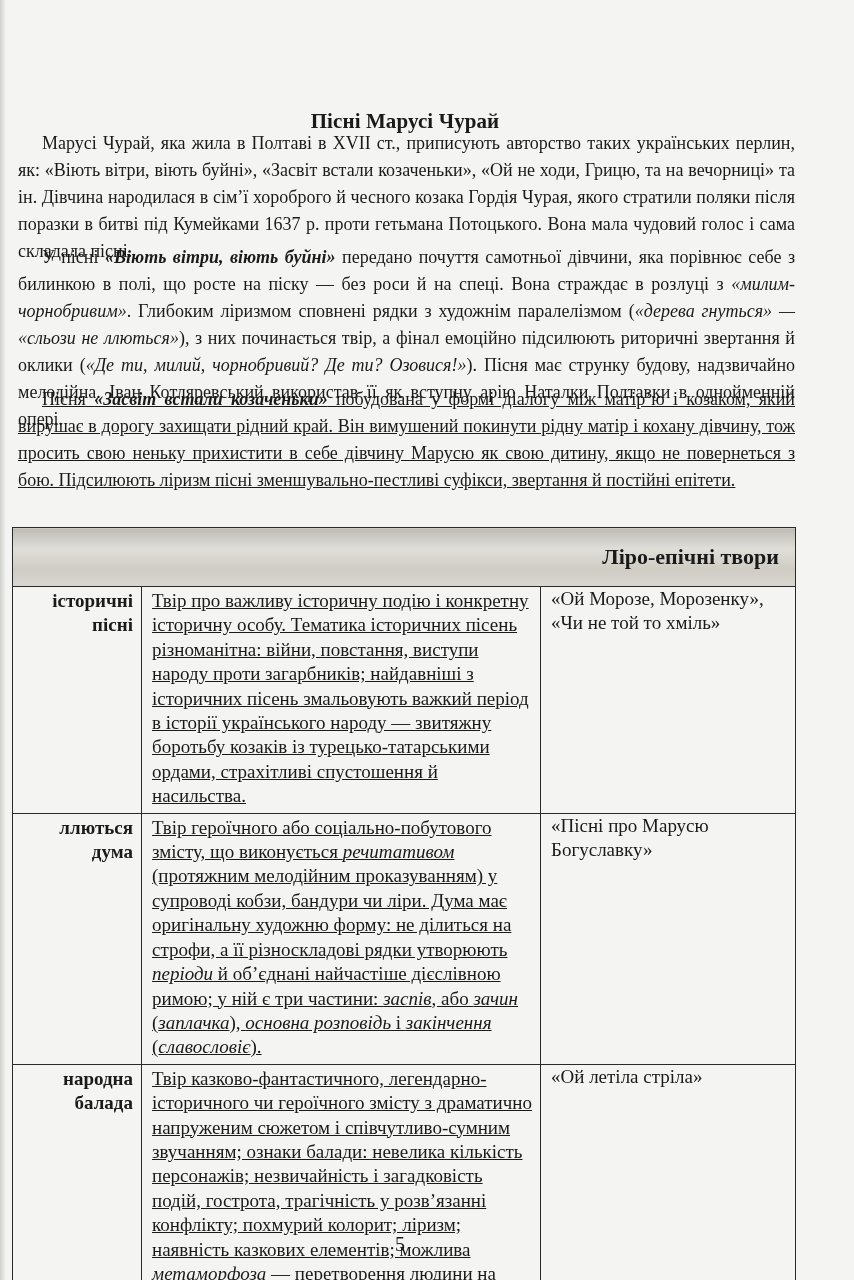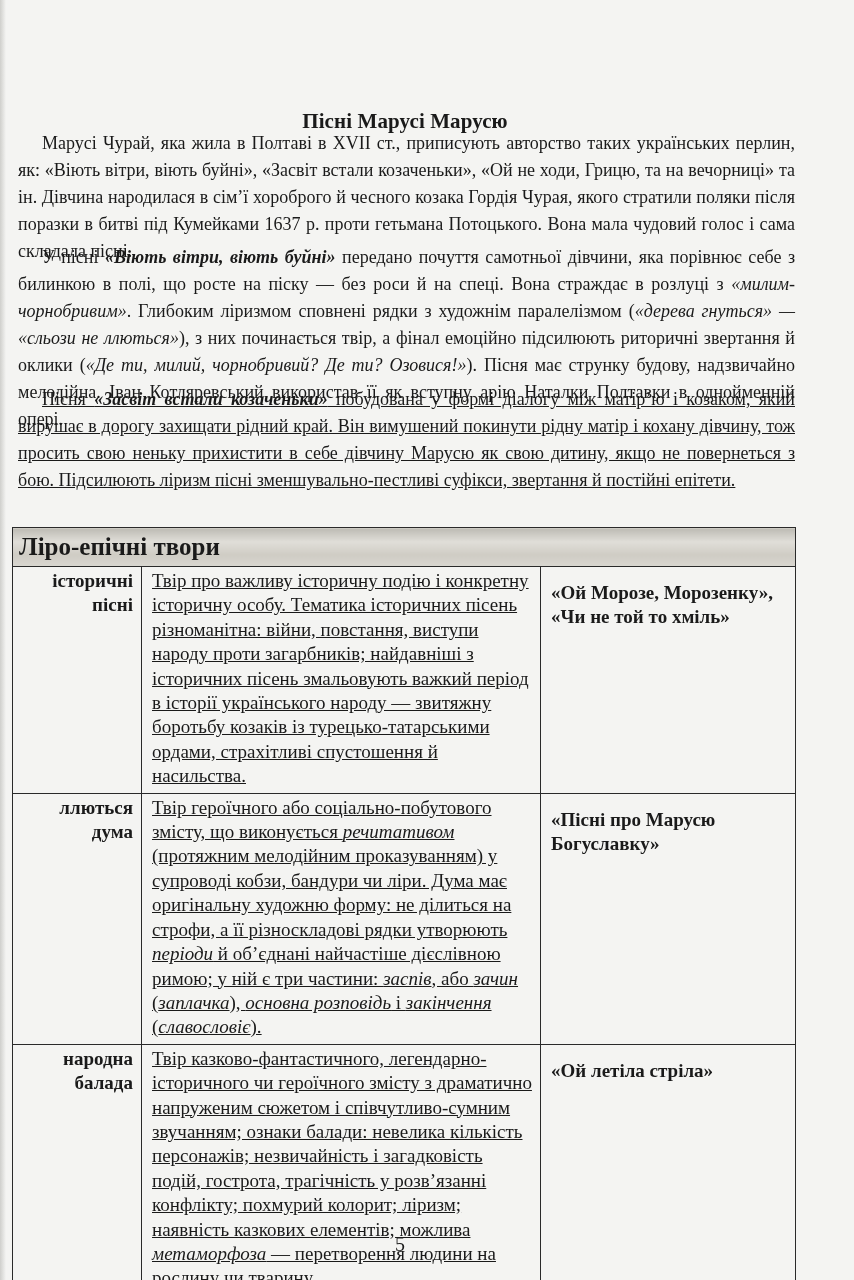--- a/index.html
+++ b/index.html
@@ -33,48 +33,47 @@
   .para b { font-weight: bold; }
 
   table.lyro {
     position: absolute; left: 12px; top: 527px;
     width: 784px; border-collapse: collapse;
     font-size: 19px; line-height: 24.4px;
   }
   table.lyro td, table.lyro th { border: 1.5px solid #2a2a2a; vertical-align: top; }
   table.lyro th {
     background: linear-gradient(180deg, #bdbbb4 0%, #e0ded8 35%, #cfccc4 70%, #d9d7d0 100%);
-    font-weight: bold; font-size: 25px; height: 26px; padding: 6px;
-    text-align: left; line-height: 26px;
+    font-weight: bold; font-size: 22px; height: 26px; padding: 16px;
+    text-align: right; line-height: 26px;
   }
   td.genre {
     width: 112px; text-align: right; font-weight: bold;
     padding: 2px 8px 0 8px;
   }
   td.desc {
     width: 380px; padding: 2px 8px 4px 10px; text-decoration: underline;
   }
   td.ex {
-    padding: 14px 8px 0 10px;
-    font-weight: bold;
+    padding: 0 8px 0 10px;
   }
   tr.r1 td { height: 196px; }
   tr.r2 td { height: 219px; }
   tr.r3 td { height: 218px; }
   .page-num {
     position: absolute; top: 1233px; left: 390px; width: 20px;
     text-align: center; font-size: 20px;
   }
 </style>
 </head>
 <body>
 
 <div class="page-shadow"></div>
 
-<h1 class="title">Пісні Марусі Марусю</h1>
+<h1 class="title">Пісні Марусі Чурай</h1>
 
 <p class="para p1">Марусі Чурай, яка жила в Полтаві в XVII ст., приписують авторство таких українських перлин, як: «Віють вітри, віють буйні», «Засвіт встали козаченьки», «Ой не ходи, Грицю, та на вечорниці» та ін. Дівчина народилася в сім’ї хороброго й чесного козака Гордія Чурая, якого стратили поляки після поразки в битві під Кумейками 1637 р. проти гетьмана Потоцького. Вона мала чудовий голос і сама складала пісні.</p>
 
 <p class="para p2"><span>У пісні </span><b>«Віють вітри, віють буйні»</b><span> передано почуття самотньої дівчини, яка порівнює себе з билинкою в полі, що росте на піску — без роси й на спеці. Вона страждає в розлуці з </span><i>«милим-чорнобривим»</i><span>. Глибоким ліризмом сповнені рядки з художнім паралелізмом (</span><i>«дерева гнуться» — «сльози не ллються»</i><span>), з них починається твір, а фінал емоційно підсилюють риторичні звертання й оклики (</span><i>«Де ти, милий, чорнобривий? Де ти? Озовися!»</i><span>). Пісня має струнку будову, надзвичайно мелодійна. Іван Котляревський використав її як вступну арію Наталки Полтавки в однойменній опері.</span></p>
 
 <p class="para p3"><span>Пісня </span><b>«Засвіт встали козаченьки»</b><span> побудована у формі діалогу між матір’ю і козаком, який вирушає в дорогу захищати рідний край. Він вимушений покинути рідну матір і кохану дівчину, тож просить свою неньку прихистити в себе дівчину Марусю як свою дитину, якщо не повернеться з бою. Підсилюють ліризм пісні зменшувально-пестливі суфікси, звертання й постійні епітети.</span></p>
 
 <table class="lyro">
   <thead>
     <tr>

